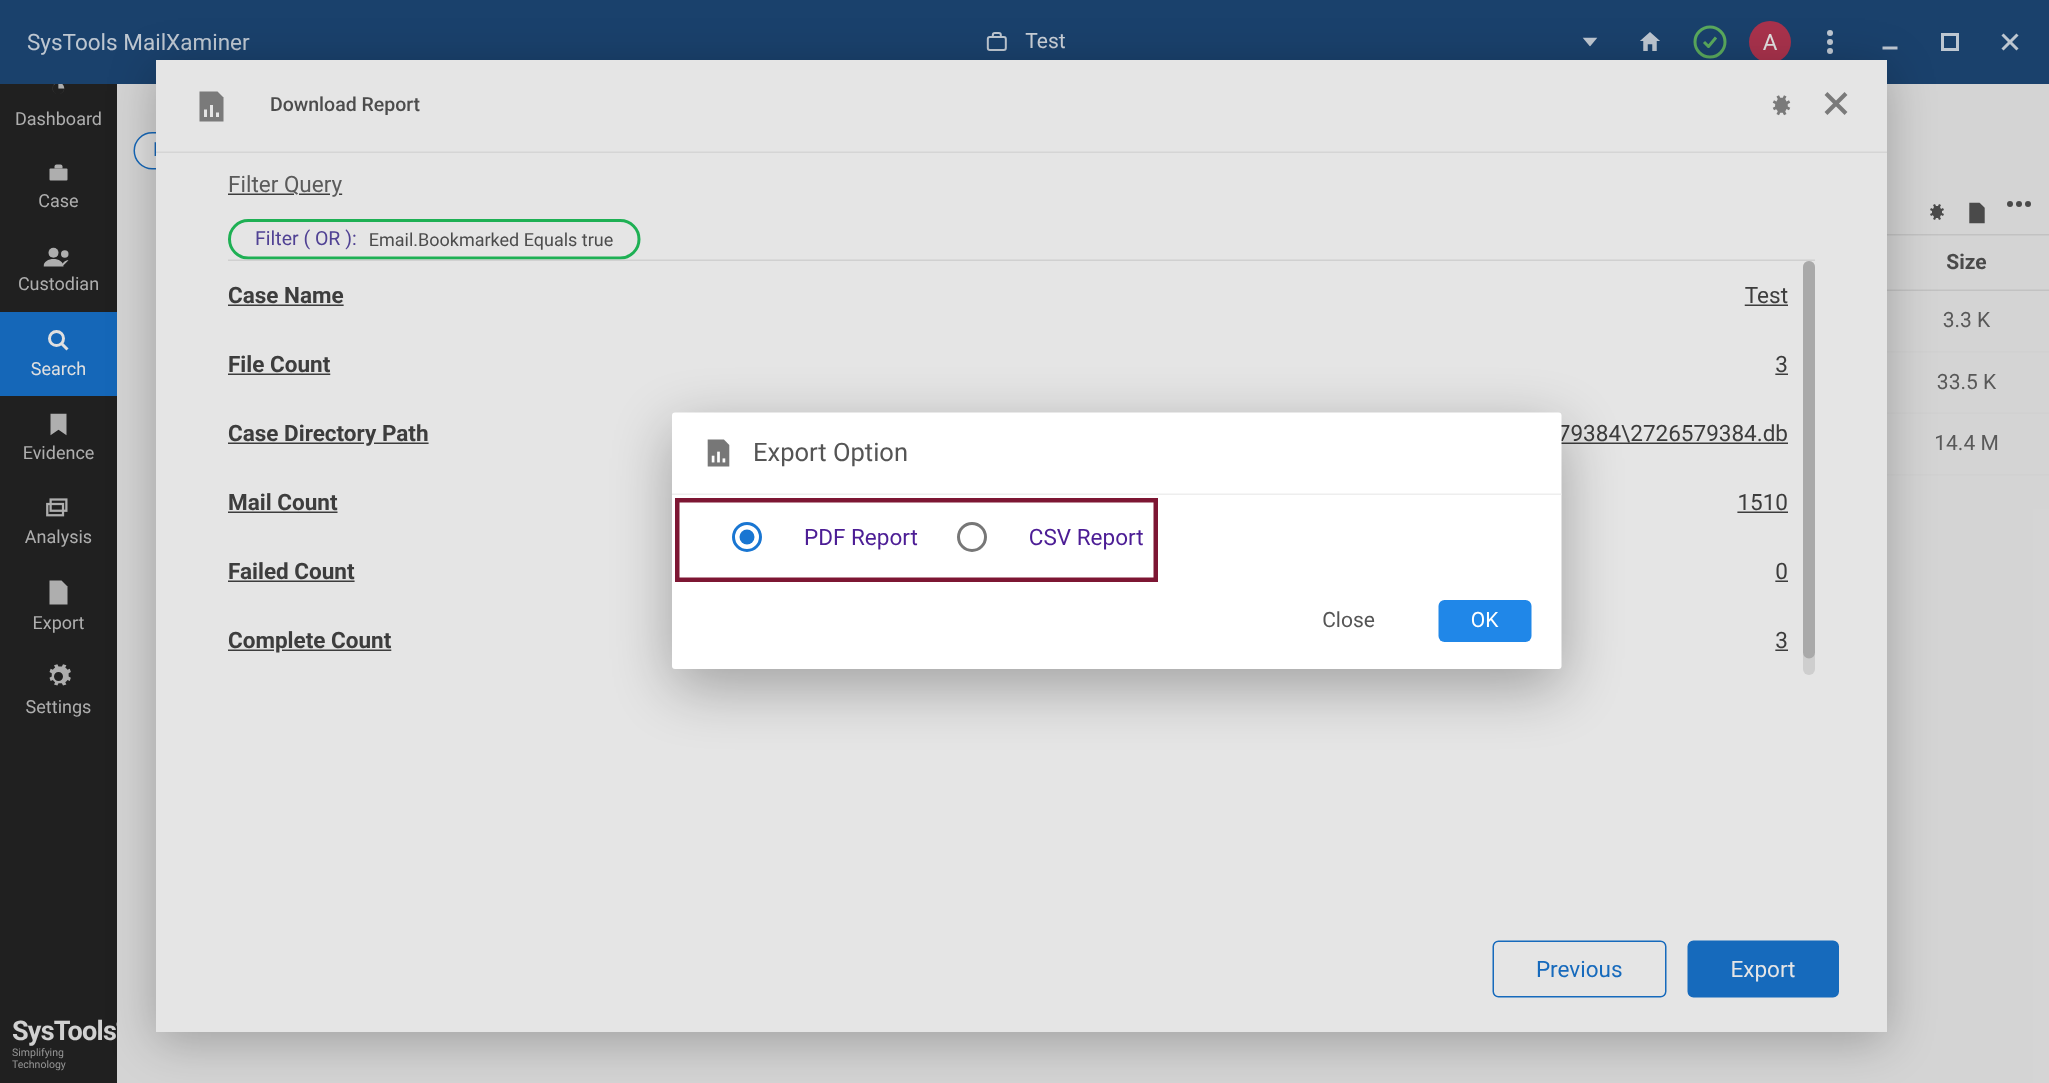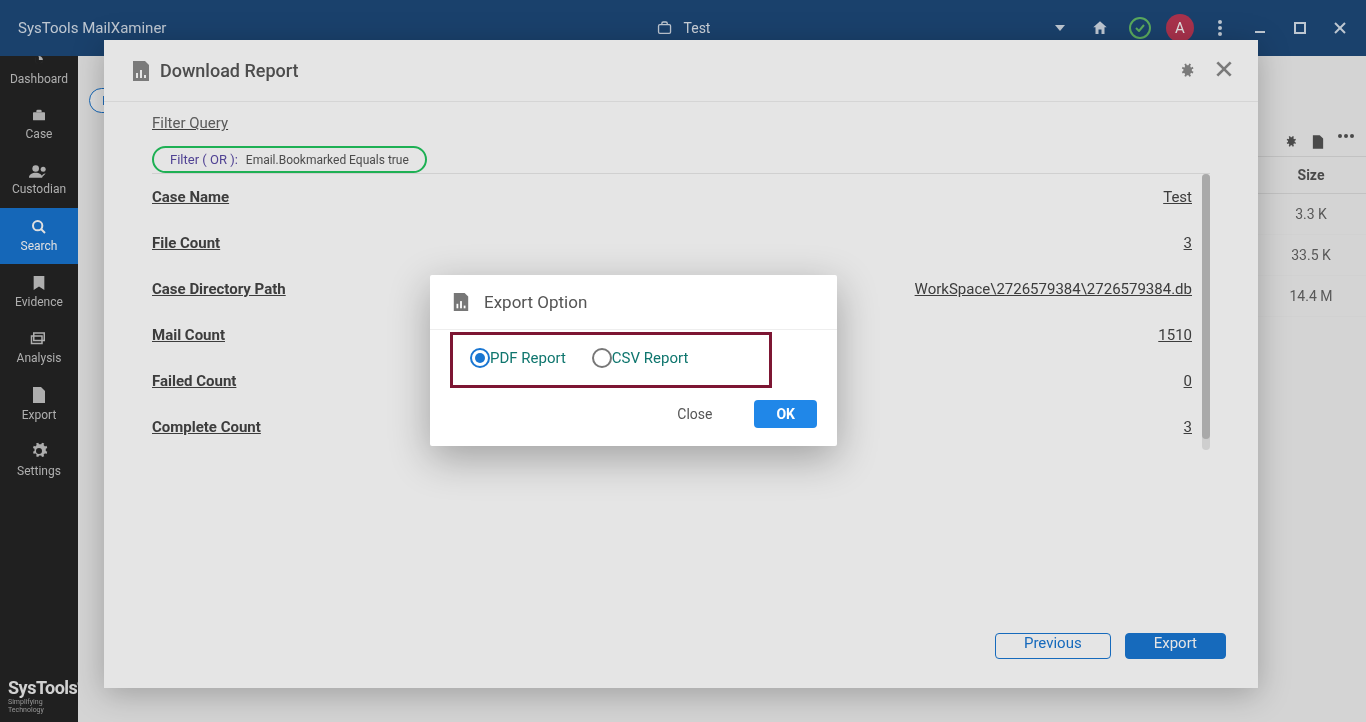--- a/index.html
+++ b/index.html
@@ -93,21 +93,21 @@
     position:absolute; z-index:10;
     left:104px; top:40px; width:1154px; height:648px;
     background:#fff;
     box-shadow: 0 6px 30px rgba(0,0,0,0.25);
     display:flex; flex-direction:column;
   }
   .dlg-dim { position:absolute; inset:0; background:rgba(0,0,0,0.10); z-index:15; }
 
   .dlg-head { height:62px; display:flex; align-items:center;
     padding:0 26px; border-bottom:1px solid #eee; color:#555; }
-  .dlg-head .title { font-size:18px; font-weight:500; margin-left:8px; }
+  .dlg-head .title { font-size:13px; font-weight:500; margin-left:28px; }
   .dlg-head .actions { margin-left:auto; display:flex; gap:20px; color:#777; }
   .dlg-head .actions span { cursor:pointer; font-size:20px; }
 
   .dlg-body { flex:1; padding:12px 48px 0 48px; overflow:hidden; position:relative;text-decoration:underline; }
   .fq-label { color:#666; font-size:15px; margin-bottom:14px; }
   .chip {
     display:inline-flex; align-items:center; gap:8px;
     border:2px solid #22c55e; border-radius:18px;
     padding:4px 16px; color:#5a4aa5; font-size:13px;
   }
@@ -122,40 +122,40 @@
   .rrow .lbl { font-weight:700; }
   .rrow .val { margin-left:auto; text-align:right; }
   .scroll-ind { position:absolute; right:0; top:0; height:100%;
     width:8px; background:#e6e6e6; border-radius:4px; }
   .scroll-ind .thumb { position:absolute; top:0; left:0; right:0;
     height:96%; background:#bdbdbd; border-radius:4px; }
 
   .dlg-foot { height:84px; display:flex; align-items:center;
     justify-content:flex-end; gap:14px; padding:0 32px; }
   .btn {
-    height:26px; padding:0 28px; border-radius:4px;
-    display:flex; cursor:pointer; font-size:15px;
+    height:38px; padding:0 28px; border-radius:4px;
+    display:flex; align-items:center; cursor:pointer; font-size:15px;
   }
   .btn.outline { border:1px solid #1976d2; color:#1976d2; background:#fff; }
   .btn.primary { background:#1976d2; color:#fff; border:1px solid #1976d2; }
 
   
   .small-dlg {
     position:absolute; z-index:20;
-    left:430px; top:275px; width:407px;
+    left:448px; top:275px; width:593px;
     background:#fff; border-radius:2px;
     box-shadow: 0 12px 40px rgba(0,0,0,0.30);
     display:flex; flex-direction:column;
   }
   .small-head { display:flex; align-items:center; gap:14px;
     padding:16px 22px; border-bottom:1px solid #eee; color:#555;
     font-size:17px; }
   .opt-row { display:flex; align-items:center; gap:26px;
     padding:18px 28px 20px 40px; }
-  .radio { display:flex; align-items:center; gap:0; color:#0f766e;
+  .radio { display:flex; align-items:center; gap:28px; color:#4c1d95;
     cursor:pointer; font-size:15px; }
   .radio .r-outer {
     width:20px; height:20px; border-radius:50%;
     border:2px solid #777; display:flex; align-items:center;
     justify-content:center;
   }
   .radio.sel .r-outer { border-color:#1976d2; }
   .radio .r-inner {
     width:10px; height:10px; border-radius:50%;
     background:#1976d2; display:none;
@@ -163,21 +163,21 @@
   .radio.sel .r-inner { display:block; }
   .highlight-box {
     position:absolute; border:3px solid #7d1633;
     left:450px; top:332px; width:322px; height:56px;
     z-index:25; pointer-events:none;
   }
   .small-foot { display:flex; justify-content:flex-end;
     gap:32px; align-items:center; padding:12px 20px 18px; }
   .txt-btn { color:#555; cursor:pointer; padding:6px 10px; }
   .ok-btn { background:#2087e8; color:#fff; padding:6px 22px;
-    border-radius:4px; cursor:pointer; font-weight:700; }
+    border-radius:4px; cursor:pointer; font-weight:400; }
 
   svg { display:block; }
 </style>
 </head>
 <body>
 
 <div class="titlebar">
   <span class="app-title">SysTools MailXaminer</span>
   <div class="center">
     <span>

